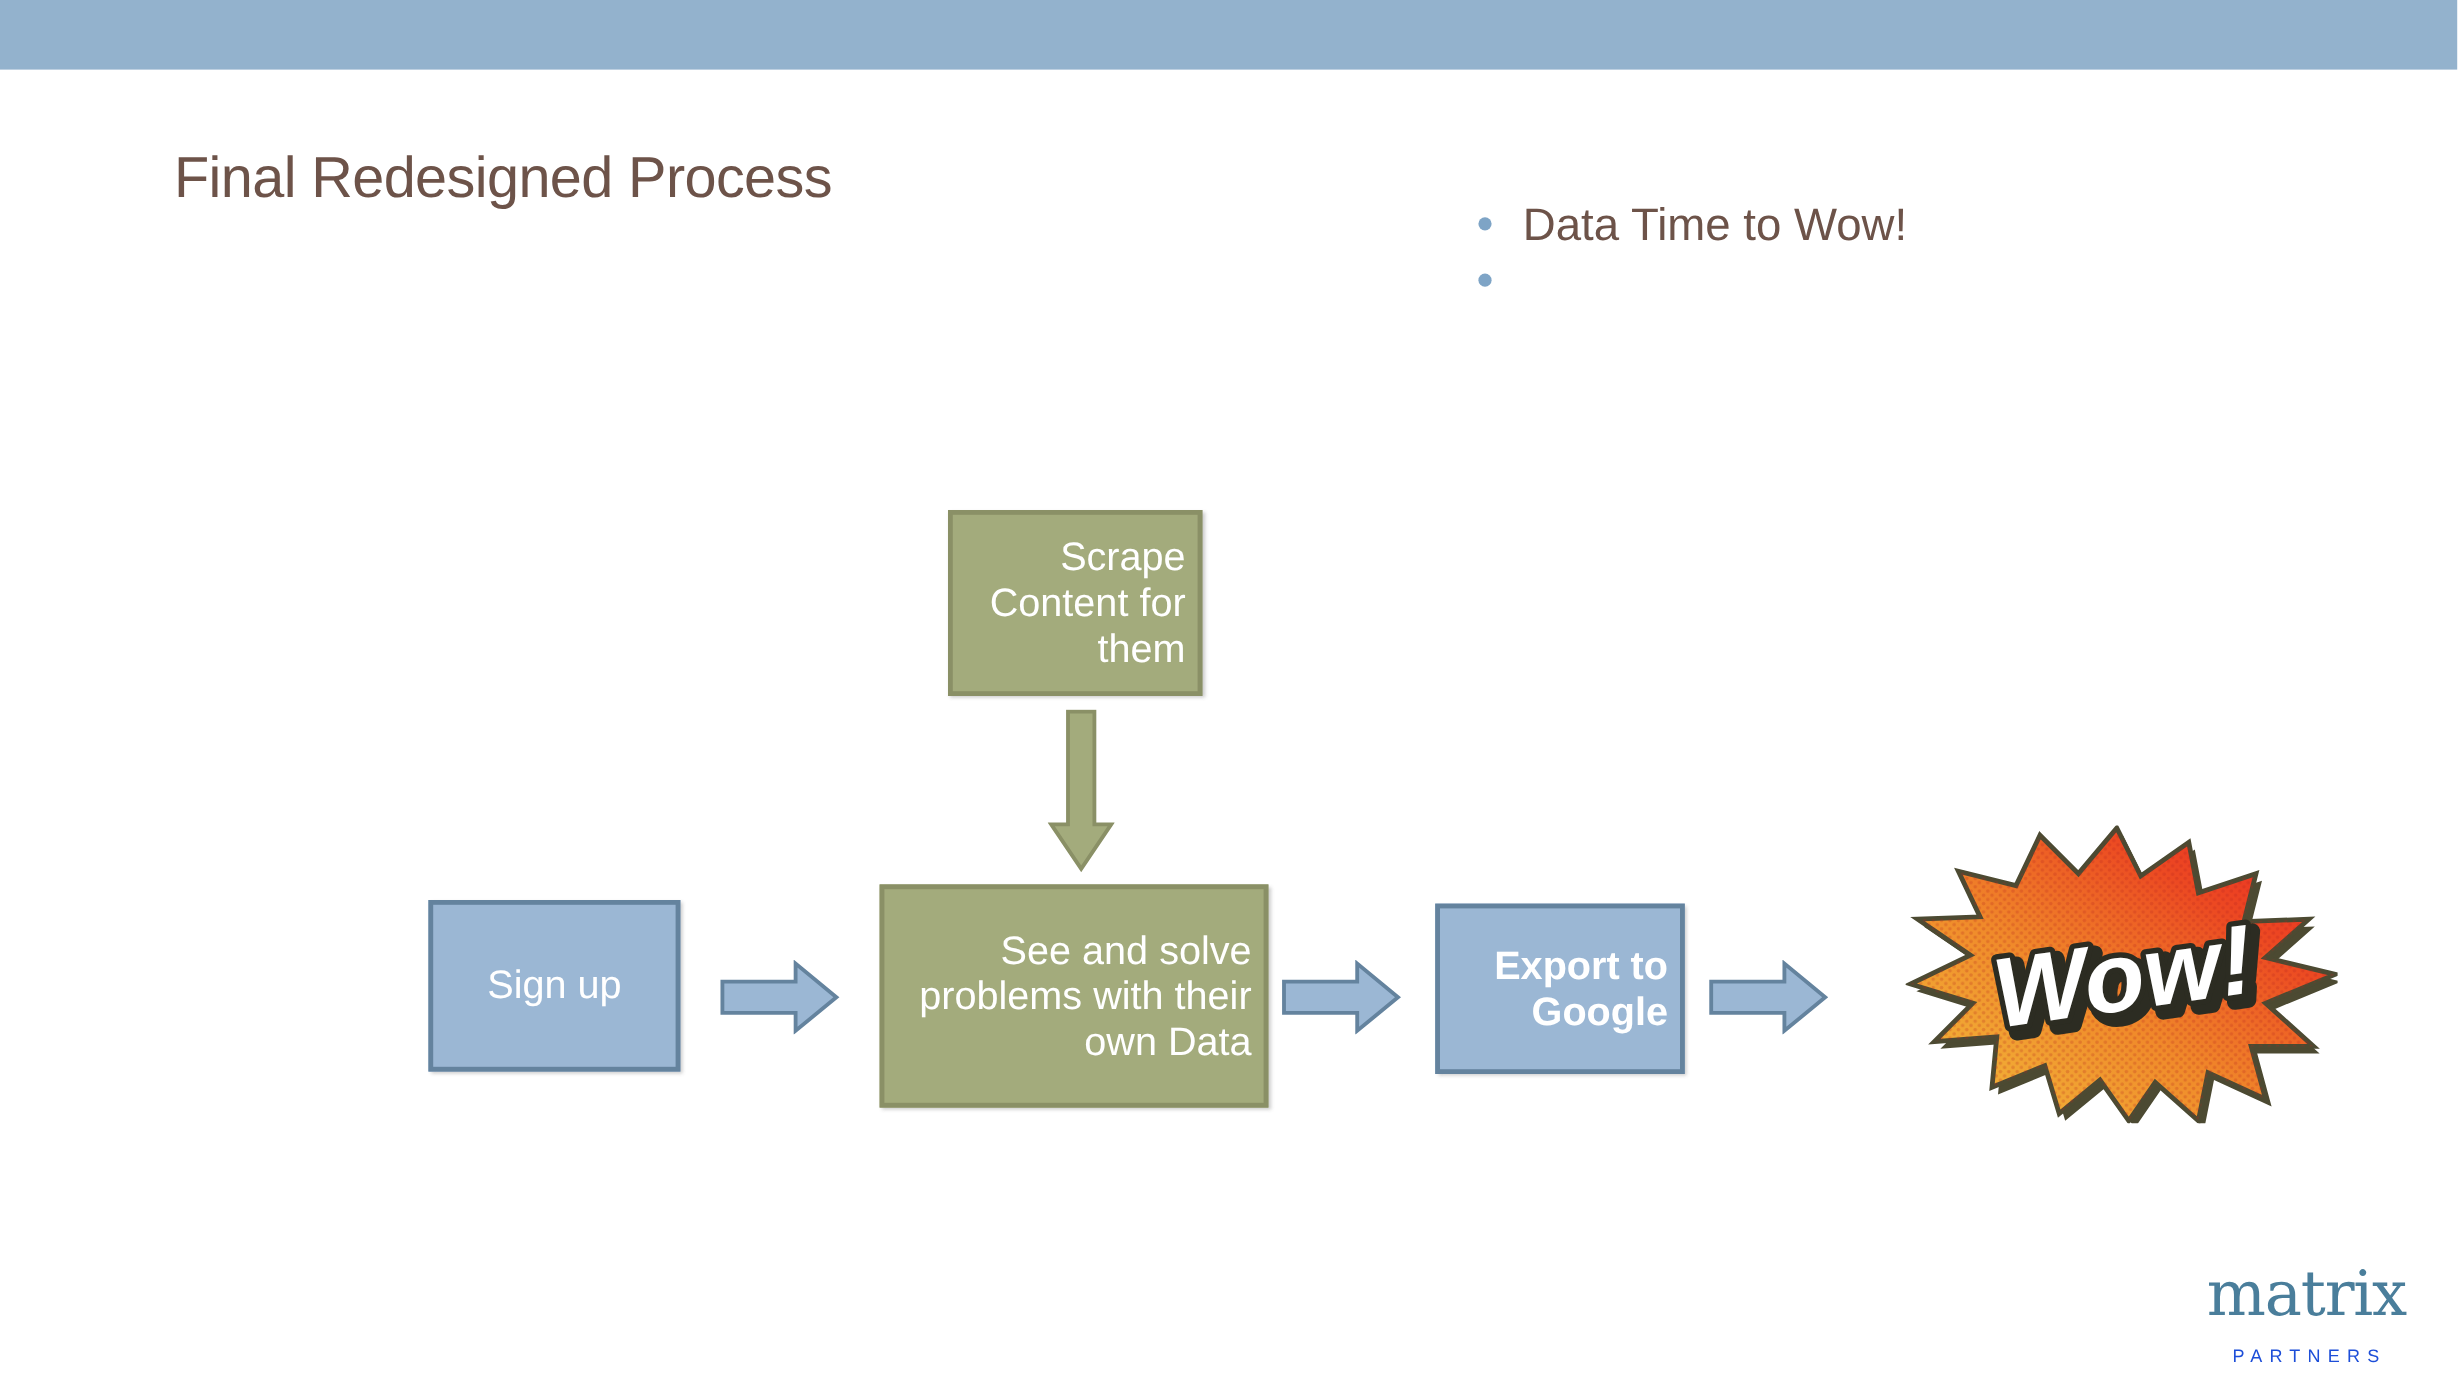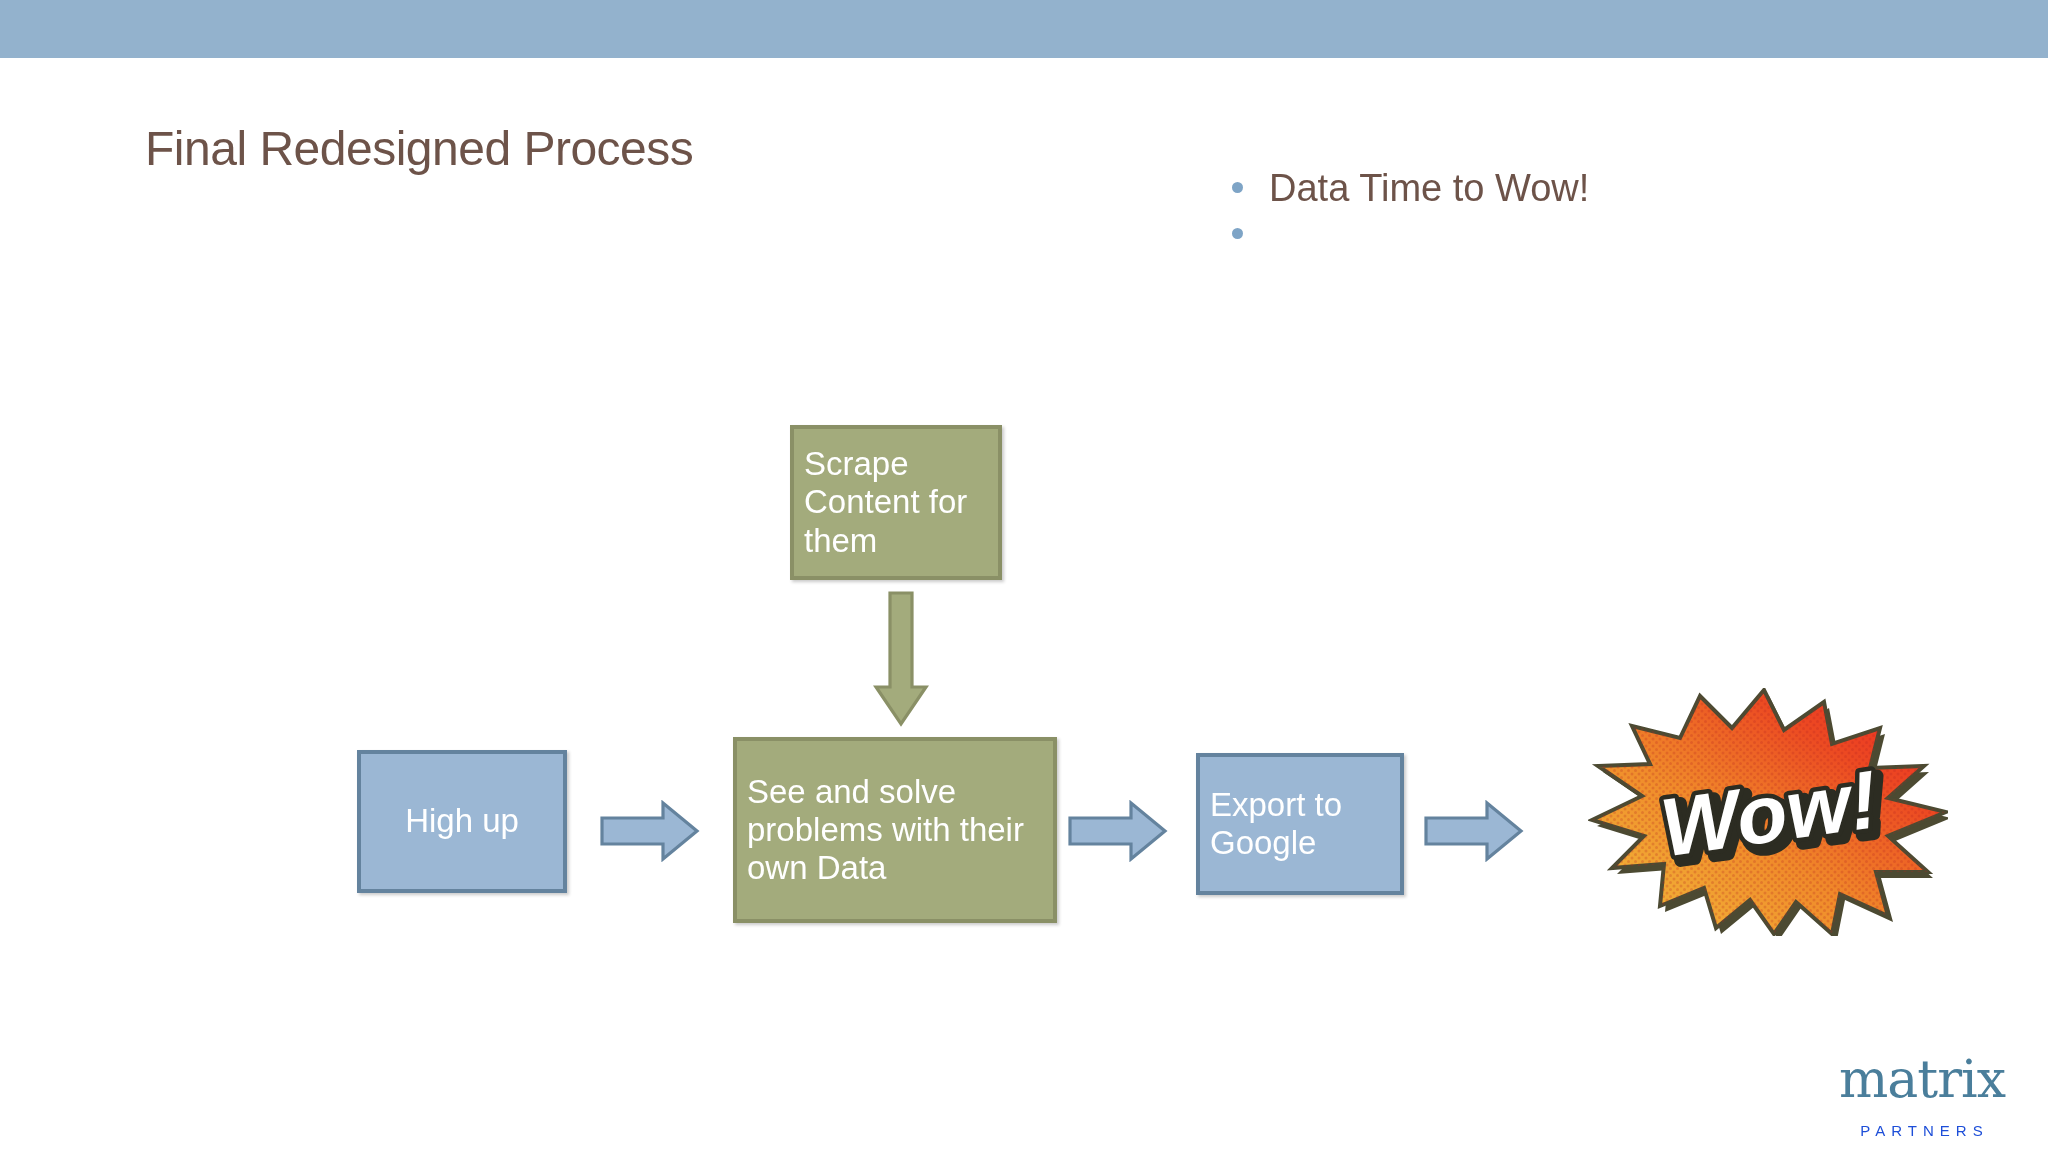--- a/index.html
+++ b/index.html
@@ -71,21 +71,21 @@
     white-space: nowrap;
   }
 
   
   .flow-box {
     position: absolute;
     box-sizing: border-box;
     display: flex;
     align-items: center;
     justify-content: center;
-    text-align: left;
+    text-align: right;
     color: #ffffff;
     font-size: 33px;
     line-height: 1.16;
     padding: 6px 10px;
     box-shadow: 2px 2px 3px rgba(80,80,80,0.30);
   }
   .box-green {
     background: #a3ab7c;
     border: 4px solid #8a9066;
   }
@@ -110,20 +110,21 @@
     left: 733px;
     top: 737px;
     width: 324px;
     height: 186px;
   }
   #box-export {
     left: 1196px;
     top: 753px;
     width: 208px;
     height: 142px;
+    font-weight: bold;
   }
 
   
   .arrow-h {
     position: absolute;
     width: 100px;
     height: 62px;
   }
   #arrow-1 { left: 600px; top: 800px; }
   #arrow-2 { left: 1068px; top: 800px; }
@@ -186,21 +187,21 @@
       <span class="bullet-dot"></span>
       <span class="bullet-text">Data Time to Wow!</span>
     </div>
     <div class="bullet-row">
       <span class="bullet-dot"></span>
     </div>
   </div>
 
   <div id="box-scrape" class="flow-box box-green">Scrape Content for them</div>
 
-  <div id="box-signup" class="flow-box box-blue">High up</div>
+  <div id="box-signup" class="flow-box box-blue">Sign up</div>
 
   <div id="box-solve" class="flow-box box-green">See and solve problems with their own Data</div>
 
   <div id="box-export" class="flow-box box-blue">Export to Google</div>
 
   <svg id="arrow-1" class="arrow-h" viewBox="0 0 100 62">
     <polygon points="2,18 63,18 63,3 97,31 63,59 63,44 2,44" fill="#9bb7d4" stroke="#64839e" stroke-width="3.2" stroke-linejoin="miter"></polygon>
   </svg>
 
   <svg id="arrow-2" class="arrow-h" viewBox="0 0 100 62">

